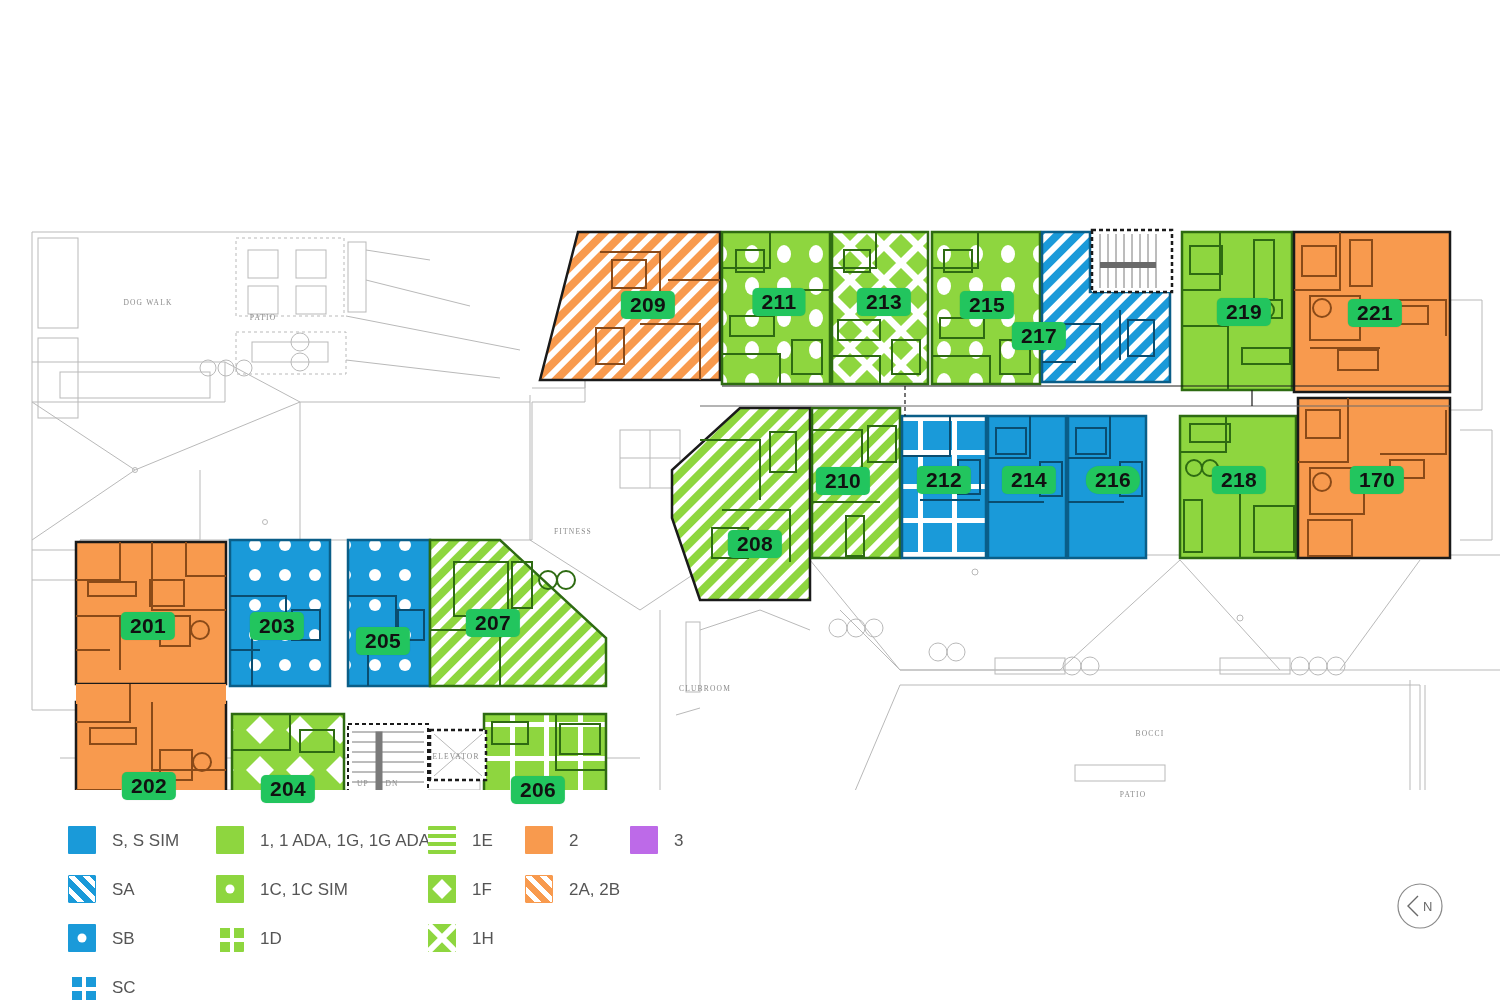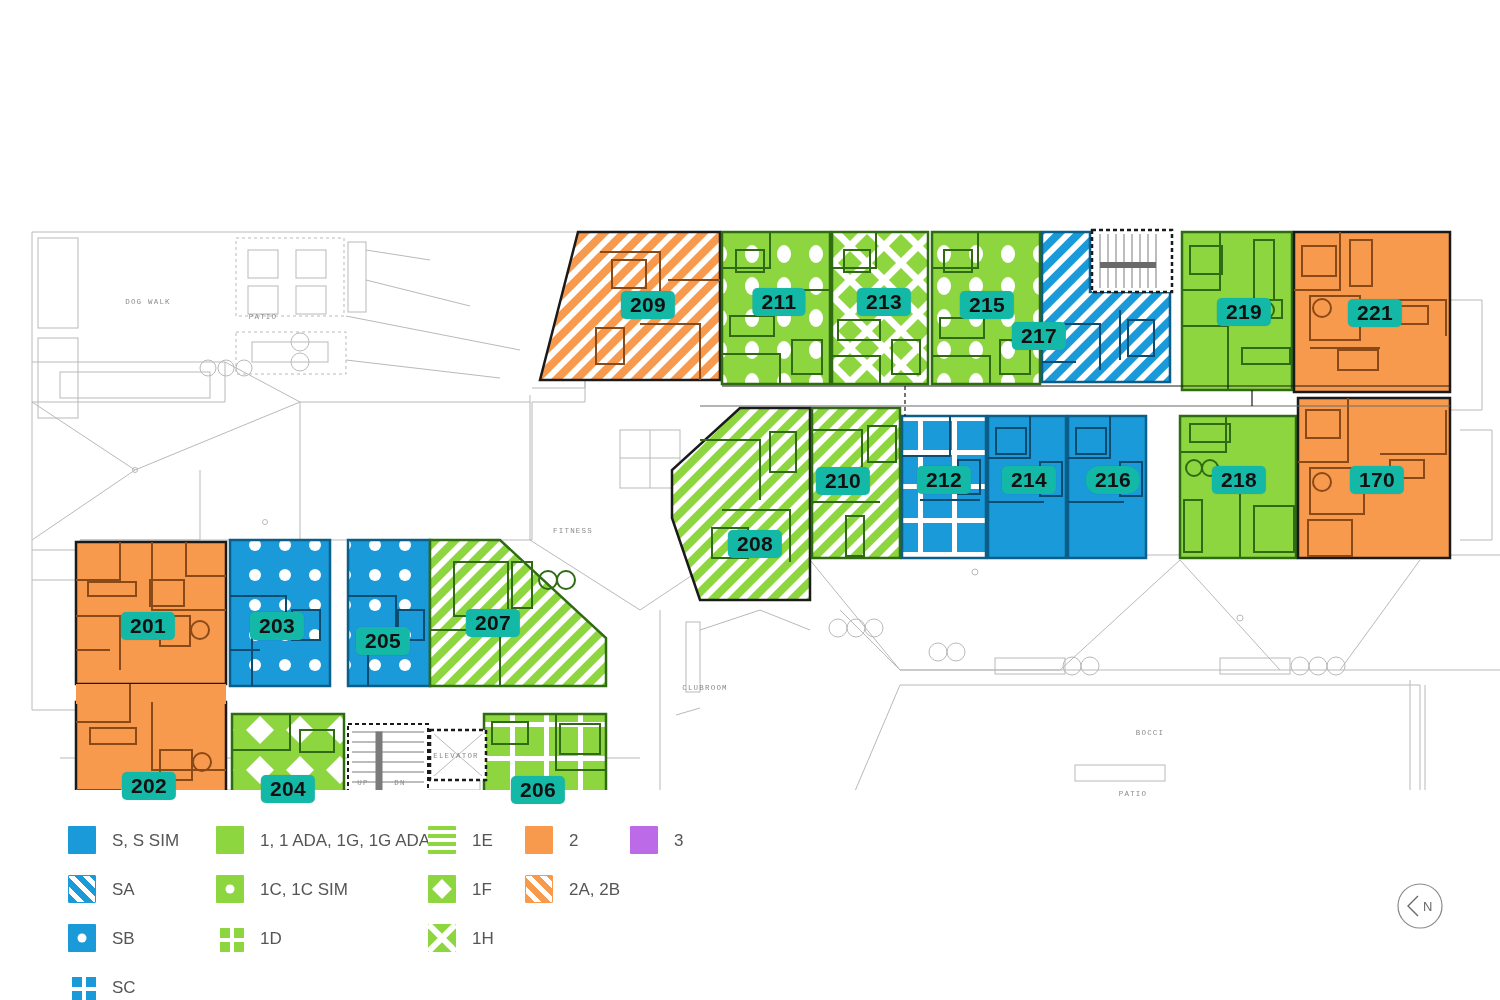--- a/index.html
+++ b/index.html
@@ -43,42 +43,42 @@
   #plan {
     position: absolute;
     left: 0px; top: 110px;
     width: 1500px; height: 680px;
   }
   #plan svg { display: block; }
 
   
   .unit-label {
     position: absolute;
-    background: #14b8a6;
+    background: #22c55e;
     border-radius: 5px;
     padding: 3px 9px 4px 9px;
     font-size: 21px;
     font-weight: bold;
     color: #111111;
     letter-spacing: 0.4px;
     line-height: 1;
     transform: translate(-50%, -50%);
     box-shadow: 0 0 0 0.5px rgba(0,0,0,0.06);
     white-space: nowrap;
   }
 
   
   .plan-note {
     position: absolute;
     font-size: 7.5px;
     color: #8b8b8b;
     letter-spacing: 1.2px;
     transform: translate(-50%, -50%);
     white-space: nowrap;
-    font-family: Liberation Mono, monospace;
+    font-family: Liberation Serif, serif;
   }
 
   
   #legend {
     position: absolute;
     left: 68px; top: 822px;
     width: 700px;
   }
   .legend-col {
     position: absolute;
@@ -584,21 +584,21 @@
 
     <div id="plan-notes">
         <div class="plan-note" style="left: 148px; top: 192px;">DOG WALK</div>
         <div class="plan-note" style="left: 263px; top: 207px;">PATIO</div>
         <div class="plan-note" style="left: 573px; top: 421px;">FITNESS</div>
         <div class="plan-note" style="left: 705px; top: 578px;">CLUBROOM</div>
         <div class="plan-note" style="left: 1150px; top: 623px;">BOCCI</div>
         <div class="plan-note" style="left: 1133px; top: 684px;">PATIO</div>
         <div class="plan-note" style="left: 456px; top: 646px;">ELEVATOR</div>
         <div class="plan-note" style="left: 363px; top: 673px;">UP</div>
-        <div class="plan-note" style="left: 400px; top: 673px;">DN</div>
+        <div class="plan-note" style="left: 392px; top: 673px;">DN</div>
       </div>
   </div>
 
   <div id="legend">
       <div class="legend-col" style="left: 0px;">
         <div class="legend-row">
           <div class="sw" style="background: rgb(26, 154, 217);"></div>
           <div class="legend-text">S, S SIM</div>
         </div>
         <div class="legend-row">

